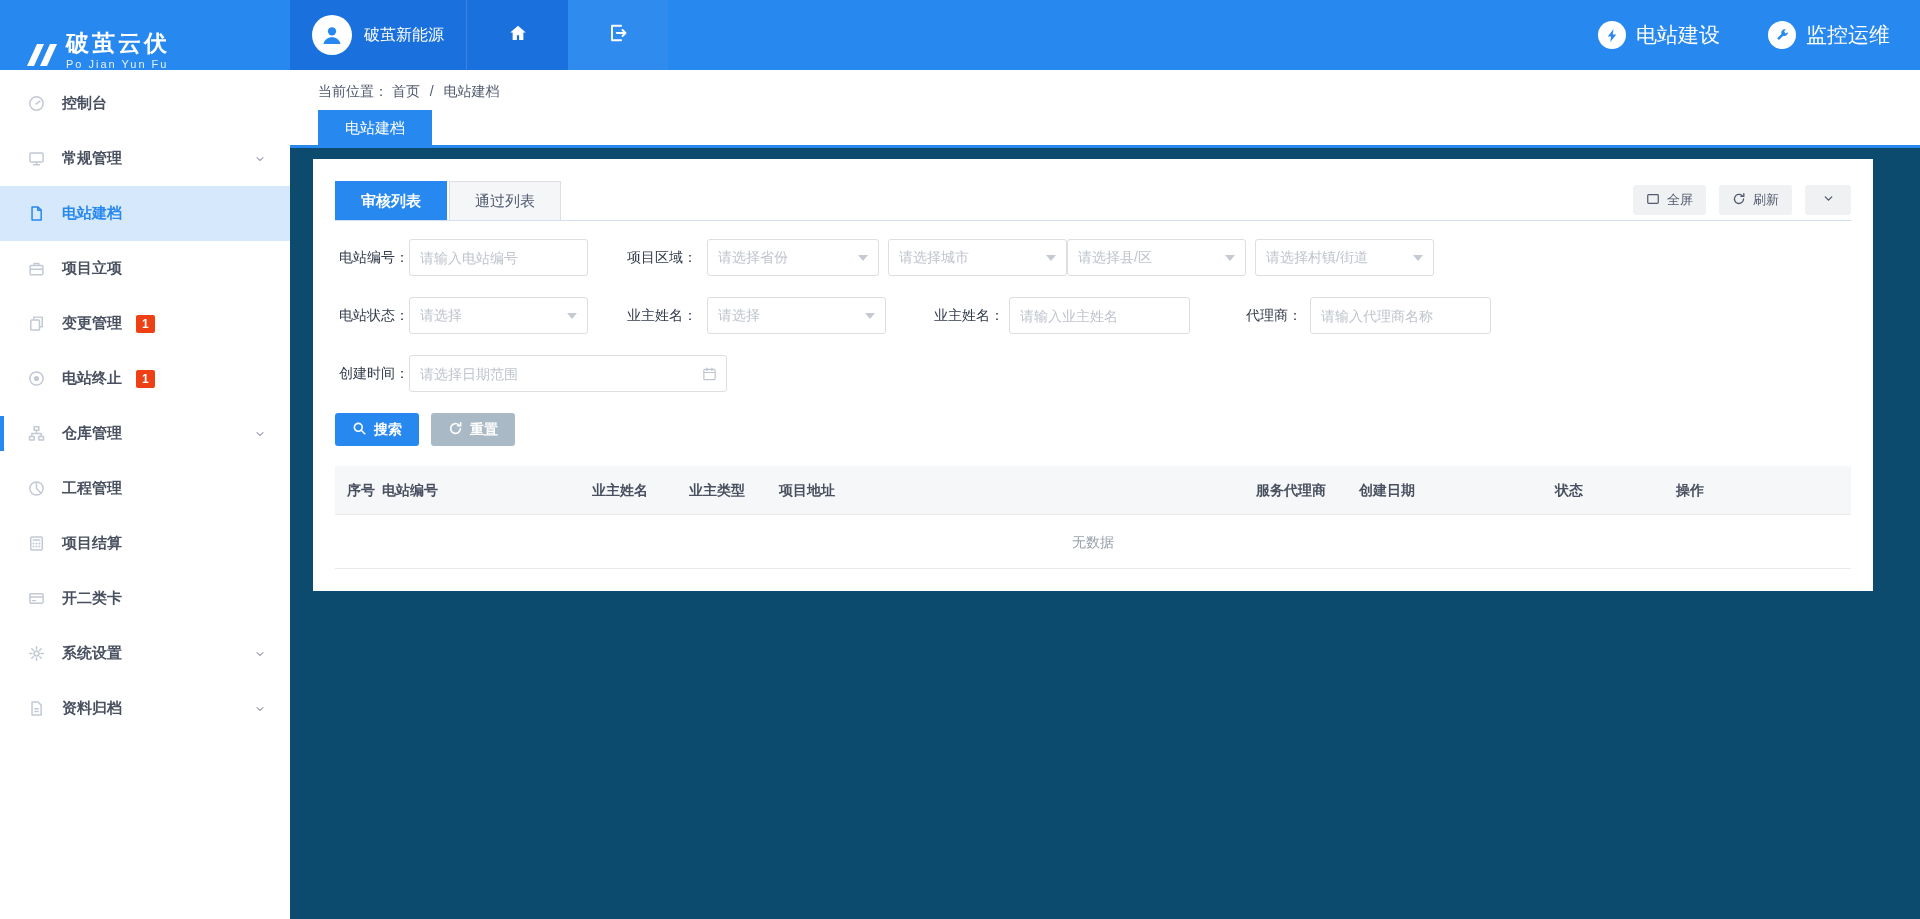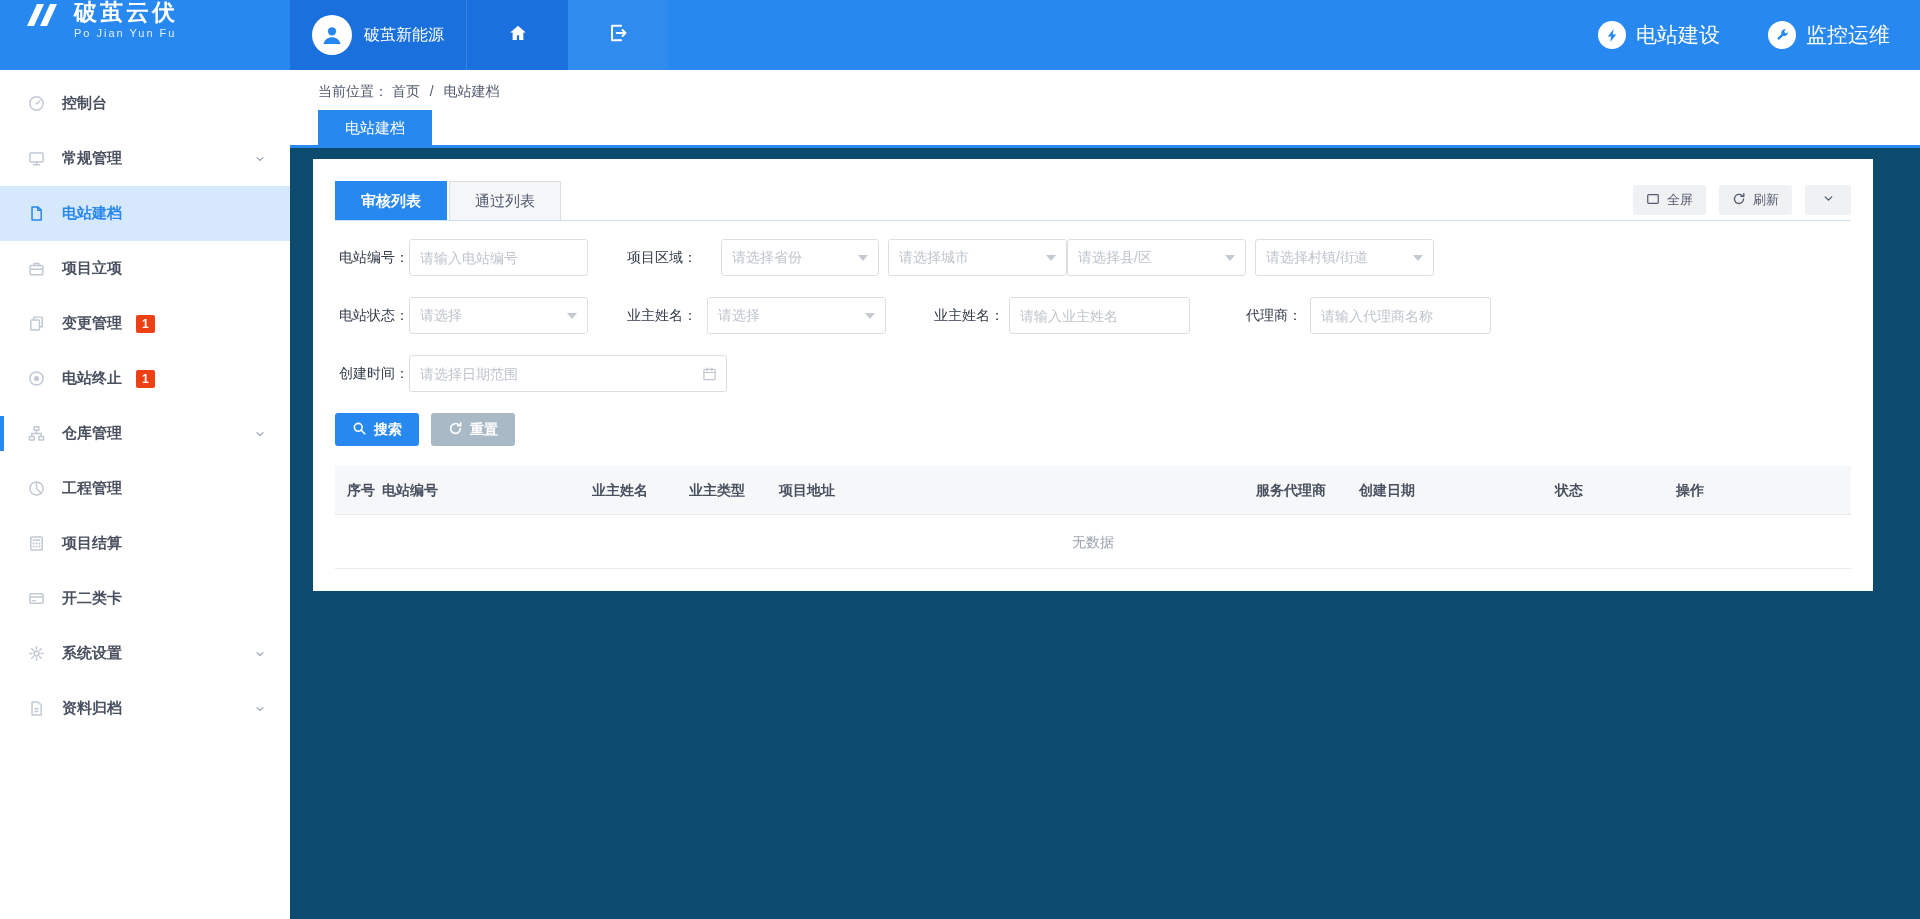--- a/index.html
+++ b/index.html
@@ -2,21 +2,21 @@
 <html><head>
 <meta charset="utf-8">
 <style>
   *{margin:0;padding:0;box-sizing:border-box}
   html,body{width:1920px;height:919px;overflow:hidden}
   body{font-family:"Liberation Sans","DejaVu Sans",sans-serif;background:#f0f2f5;color:#515a6e}
   .app{position:relative;width:1920px;height:919px}
 
   
   .topnav{position:absolute;top:0;left:0;right:0;height:70px;background:#2788f0;display:flex;align-items:stretch;z-index:10}
-  .brand{width:290px;display:flex;align-items:flex-start;padding-left:20px;gap:12px;cursor:pointer}
+  .brand{width:290px;display:flex;align-items:flex-end;padding-left:20px;gap:4px;cursor:pointer}
   .logo svg{display:block}
   .brand-title{color:#fff;font-size:23px;font-weight:bold;letter-spacing:3px;line-height:1.1}
   .brand-sub{color:rgba(255,255,255,.88);font-size:11px;letter-spacing:2px;margin-top:2px}
   .userstrip{display:flex;align-items:stretch;background:#1a70dc}
   .usec{display:flex;align-items:center;justify-content:center;cursor:pointer}
   .usec.user{gap:12px;padding:0 22px}
   .usec.home{width:102px;border-left:1px solid rgba(255,255,255,.14)}
   .usec.exit{width:100px;background:#2f8cee}
   .avatar{width:40px;height:40px;border-radius:50%;background:#fff;display:flex;align-items:center;justify-content:center}
   .uname{color:#fff;font-size:16px;white-space:nowrap}
@@ -342,21 +342,21 @@
           </button>
         </div>
       </div>
 
       <div class="filters">
 
         <div class="frow">
           <label class="flabel lw1">电站编号：</label>
           <input class="fin" style="width: 179px;" placeholder="请输入电站编号">
           <label class="flabel lw2">项目区域：</label>
-          <div class="fsel" style="width:158px;margin-left:24px">
+          <div class="fsel" style="width:172px;margin-left:10px">
             <span class="ph">请选择省份</span>
             <i class="caret"></i>
           </div>
           <div class="fsel" style="width:179px;margin-left:9px">
             <span class="ph">请选择城市</span>
             <i class="caret"></i>
           </div>
           <div class="fsel" style="width:179px;">
             <span class="ph">请选择县/区</span>
             <i class="caret"></i>

